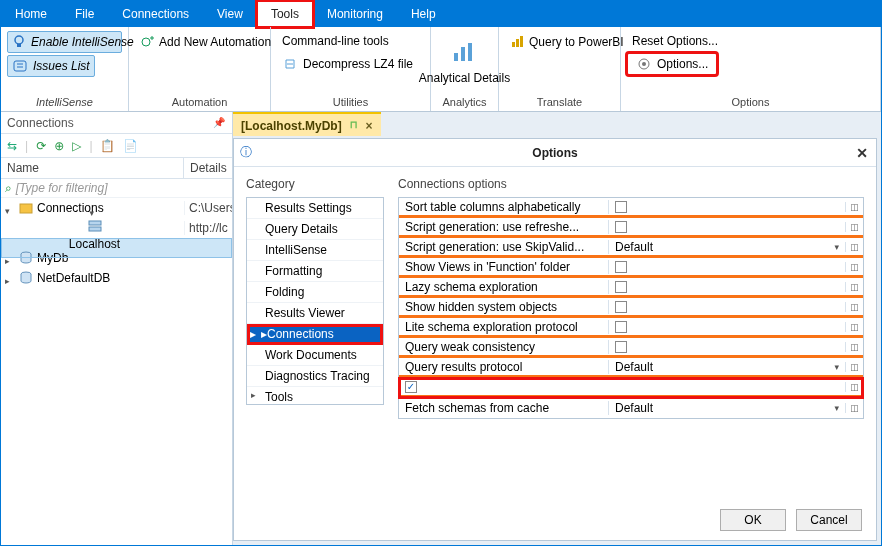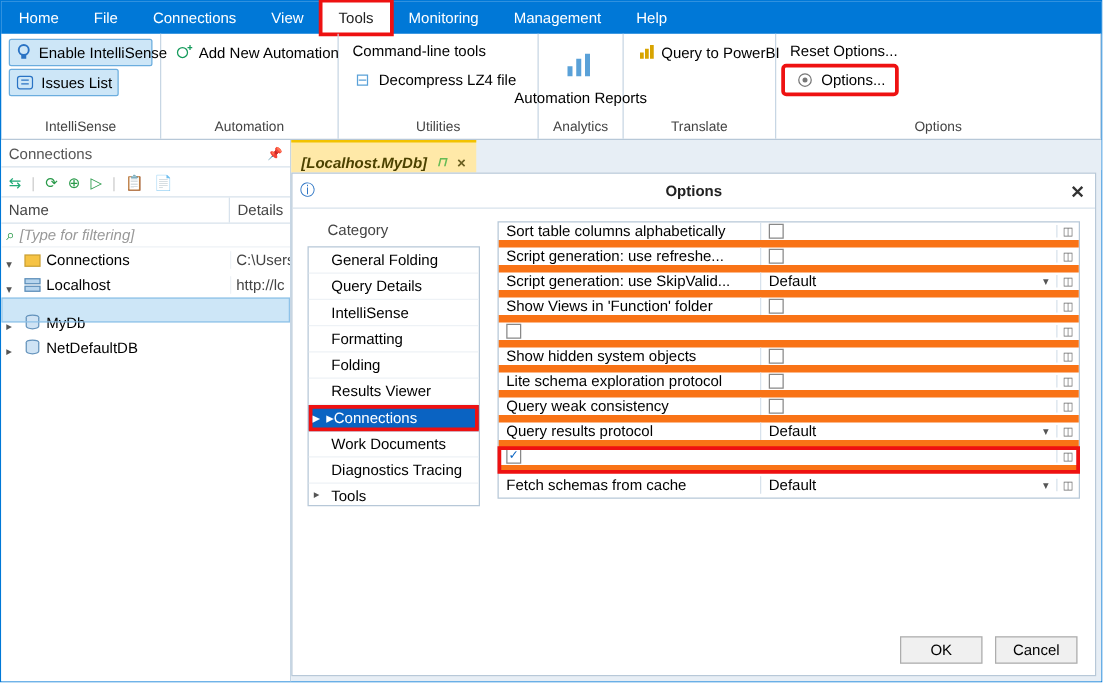--- a/index.html
+++ b/index.html
@@ -35,46 +35,46 @@
   .filterrow { display:flex; align-items:center; gap:4px; padding:2px 4px; border-bottom:1px solid #eef2f6; color:#999; font-style:italic;}
   .tree { flex:1; overflow:hidden; }
   .trow { display:flex; height:20px; align-items:center; }
   .trow .tname { display:flex; align-items:center; gap:4px; padding-left:4px; overflow:hidden; white-space:nowrap;}
   .trow .tdet { width:48px; padding-left:4px; color:#444; overflow:hidden; white-space:nowrap; border-left:1px solid #eef2f6;}
   .trow.sel { background:#cde6f7; outline:1px solid #8ec2e8; outline-offset:-1px;}
   .trow.sel .tdet{border-left-color:transparent;}
   .exp { width:10px; height:10px; display:inline-block; }
   .exp.open::before{content:"▾"; font-size:9px; color:#555;}
   .exp.closed::before{content:"▸"; font-size:9px; color:#555;}
-  .ind1{padding-left:18px;} .ind2{padding-left:34px;margin-top:20px;}
+  .ind1{padding-left:18px;flex-direction:column;} .ind2{padding-left:34px;margin-top:20px;}
   .icodb{width:14px;height:14px;}
 
   
   .docarea { flex:1; background:#e7eef5; position:relative; display:flex; flex-direction:column; }
   .doctab { height:24px; display:flex; align-items:stretch; background:#e7eef5; }
-  .doctab .tab { background:#ffe9a8; border-top:2px solid #f2c200; padding:16px 8px; display:flex; align-items:center; gap:8px; font-weight:bold; color:#4c4200; font-size:12px;font-style:italic;}
+  .doctab .tab { background:#ffe9a8; border-top:2px solid #f2c200; padding:5px 8px; display:flex; align-items:flex-start; gap:8px; font-weight:bold; color:#4c4200; font-size:12px;}
   .doctab .tab .pin{font-size:10px; color:#6b5;}
   .doctab .tab .close{font-size:12px; color:#6b5f20;}
   .dialog { flex:1; margin:2px 4px 4px 0; background:#fff; border:1px solid #b7c8d8; display:flex; flex-direction:column; }
   .dlgtitle { height:28px; display:flex; align-items:center; justify-content:center; position:relative; border-bottom:1px solid #d8e2ec; font-weight:bold; color:#222;}
   .dlgtitle .info{position:absolute; left:6px; color:#2a73c4; font-weight:normal;}
   .dlgtitle .x{position:absolute; right:8px; font-size:14px; color:#333; cursor:default;}
   .dlgbody { flex:1; display:flex; padding:10px 12px 4px; gap:14px; overflow:hidden;}
   .catcol { width:138px; display:flex; flex-direction:column; }
-  .catcol .lbl, .optcol .lbl { color:#444; margin-bottom:6px;margin-left:16px; }
+  .catcol .lbl, .optcol .lbl { color:#444; margin-bottom:6px; }
   .catlist { border:1px solid #b7c8d8; flex:0 0 auto; }
   .catlist .ci { padding:3px 8px 3px 18px; border-bottom:1px solid #eef2f6; position:relative; white-space:nowrap;}
   .catlist .ci.last{border-bottom:none;}
   .catlist .ci.exp::before{content:"▸"; position:absolute; left:4px; font-size:9px; color:#555;}
   .catlist .ci.sel{ background:#0a63c2; color:#fff;}
   .catlist .ci.sel::before{color:#fff; content:"▸";}
   .catlist .ci.hl{ outline:3px solid #e11; outline-offset:-3px;}
   .optcol { flex:1; display:flex; flex-direction:column; min-width:0;}
   .optgrid { border:1px solid #b7c8d8; }
-  .optgrid .or { display:flex; align-items:center; height:20px; border-bottom:6px solid #f97316; }
+  .optgrid .or { display:flex; align-items:center; height:20px; border-bottom:3px solid #f97316; }
   .optgrid .or:last-child{border-bottom:none;}
   .optgrid .oname { flex:0 0 210px; padding:0 6px; border-right:1px solid #d8e2ec; white-space:nowrap; overflow:hidden; text-overflow:ellipsis;}
   .optgrid .oval { flex:1; min-width:0; padding:0 6px; display:flex; align-items:center; gap:4px;}
   .optgrid .oend { flex:0 0 18px; text-align:center; color:#6b6b6b; border-left:1px solid #d8e2ec; font-size:9px;}
   .optgrid .or.hl { outline:3px solid #e11; outline-offset:-2px; }
   .dropv{font-size:9px; color:#555; margin-left:auto;}
   .chk{width:12px;height:12px;border:1px solid #888;background:#fff;display:inline-block;}
   .chk.ck::after{content:"✓"; font-size:10px; line-height:9px; color:#0a63c2; display:block; text-align:center;}
   .dlgfoot { height:40px; display:flex; align-items:center; justify-content:flex-end; gap:10px; padding:0 14px; }
   .btn { min-width:66px; height:22px; border:1px solid #adadad; background:#f0f0f0; display:flex; align-items:center; justify-content:center; }
@@ -86,26 +86,25 @@
 
 <div class="app">
 
   <div class="menubar">
     <div class="mitem">Home</div>
     <div class="mitem">File</div>
     <div class="mitem">Connections</div>
     <div class="mitem">View</div>
     <div class="mitem hl">Tools</div>
     <div class="mitem">Monitoring</div>
-    <div class="mitem">Management</div>
     <div class="mitem">Help</div>
   </div>
 
   <div class="ribbon">
-    <div class="rgroup" style="width:128px;">
+    <div class="rgroup" style="width:128px;font-style:italic;">
       <div class="body">
         <div class="rbtn tog">
           <span class="ico">
               <svg width="14" height="14">
                 <circle cx="7" cy="5" r="4" fill="none" stroke="#2a73c4" stroke-width="1.5"></circle>
                 <rect x="5" y="9" width="4" height="3" fill="#2a73c4"></rect>
               </svg>
             </span>
           <span>Enable IntelliSense</span>
         </div>
@@ -160,21 +159,21 @@
     <div class="rgroup center" style="width:68px;">
       <div class="body">
         <div class="rbtn" style="flex-direction:column;height:100%;justify-content:center;">
           <span class="bigico">
               <svg width="26" height="22">
                 <rect x="2" y="12" width="4" height="8" fill="#5aa1d8"></rect>
                 <rect x="9" y="6" width="4" height="14" fill="#5aa1d8"></rect>
                 <rect x="16" y="2" width="4" height="18" fill="#5aa1d8"></rect>
               </svg>
             </span>
-          <span style="text-align:center;line-height:1.1;">Automation Reports</span>
+          <span style="text-align:center;line-height:1.1;">Analytical Details</span>
         </div>
       </div>
       <div class="label">Analytics</div>
     </div>
 
     <div class="rgroup" style="width:122px;">
       <div class="body">
         <div class="rbtn">
           <span class="ico">
               <svg width="14" height="14">
@@ -291,33 +290,34 @@
       <div class="dialog">
         <div class="dlgtitle">
           <span class="info">ⓘ</span>
           <span>Options</span>
           <span class="x">✕</span>
         </div>
         <div class="dlgbody">
           <div class="catcol">
             <div class="lbl">Category</div>
             <div class="catlist">
-              <div class="ci">General Folding</div>
+              <div class="ci">Results Settings</div>
               <div class="ci">Query Details</div>
               <div class="ci">IntelliSense</div>
               <div class="ci">Formatting</div>
               <div class="ci">Folding</div>
               <div class="ci">Results Viewer</div>
               <div class="ci sel hl" style="padding-left:14px;"><span style="position:absolute;left:3px;">▸</span><span>Connections</span></div>
               <div class="ci">Work Documents</div>
               <div class="ci">Diagnostics Tracing</div>
               <div class="ci exp last">Tools</div>
             </div>
           </div>
           <div class="optcol">
+            <div class="lbl">Connections options</div>
             <div class="optgrid">
               <div class="or">
                   <div class="oname">Sort table columns alphabetically</div>
                   <div class="oval">
                     <span class="chk"></span>
                   </div>
                   <div class="oend">◫</div>
                 </div>
               <div class="or">
                   <div class="oname">Script generation: use refreshe...</div>
@@ -335,20 +335,21 @@
                   <div class="oend">◫</div>
                 </div>
               <div class="or">
                   <div class="oname">Show Views in 'Function' folder</div>
                   <div class="oval">
                     <span class="chk"></span>
                   </div>
                   <div class="oend">◫</div>
                 </div>
               <div class="or">
+                  <div class="oname">Lazy schema exploration</div>
                   <div class="oval">
                     <span class="chk"></span>
                   </div>
                   <div class="oend">◫</div>
                 </div>
               <div class="or">
                   <div class="oname">Show hidden system objects</div>
                   <div class="oval">
                     <span class="chk"></span>
                   </div>

